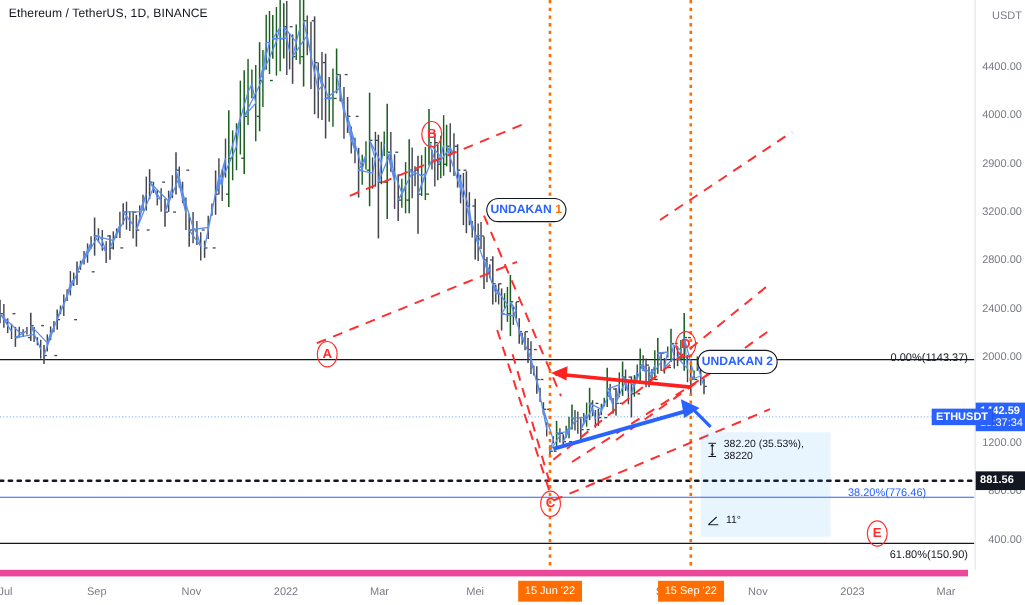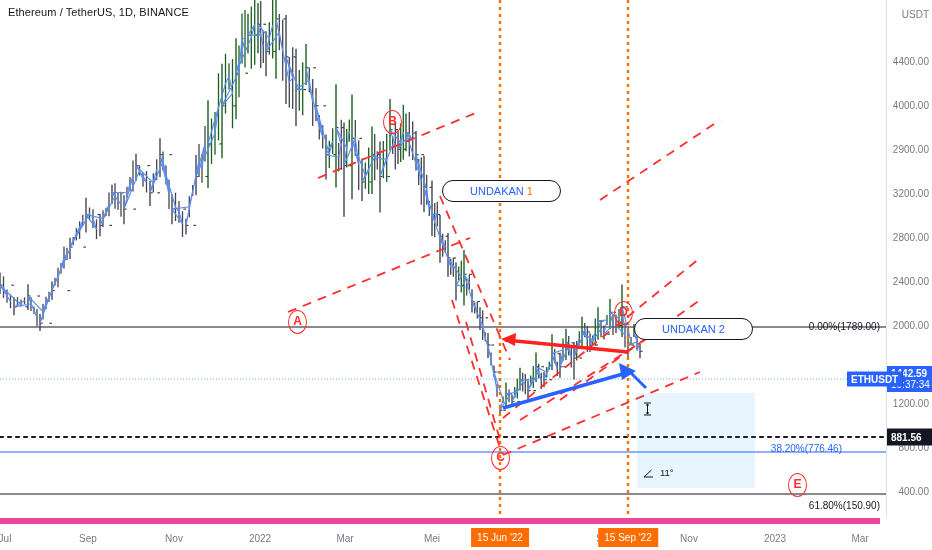--- a/index.html
+++ b/index.html
@@ -64,21 +64,21 @@
   .fib-label.blue{color:#2962ff;}
 
   .wave{
     position:absolute;width:19px;height:24px;border:1.6px solid #ff2d2d;border-radius:50%;
     color:#ff2d2d;font-size:12px;font-weight:bold;line-height:21px;text-align:center;
     background:transparent;box-sizing:border-box;
   }
 
   .callout{
     position:absolute;border:1.6px solid #131722;border-radius:11px;background:#fff;
-    padding:4px 27px;font-size:11px;font-weight:normal;color:#2962ff;white-space:nowrap;
+    padding:4px 3px;font-size:11px;font-weight:bold;color:#2962ff;white-space:nowrap;
   }
   .callout .accent{color:#ff6d00;}
 
   
   .measure{
     position:absolute;left:637px;top:393px;width:118px;height:95px;
     background:rgba(33,150,243,0.10);
   }
   .measure .row{
     position:absolute;left:0;width:118px;height:31px;display:flex;align-items:center;
@@ -493,30 +493,31 @@
 
     <div class="callout" style="left:442px;top:180px;"><span>UNDAKAN </span><span class="accent">1</span></div>
     <div class="callout" style="left:634px;top:318px;"><span>UNDAKAN 2</span></div>
 
     <div class="wave" style="left:288px;top:310px;">A</div>
     <div class="wave" style="left:383px;top:110px;">B</div>
     <div class="wave" style="left:491px;top:446px;">C</div>
     <div class="wave" style="left:614px;top:301px;">D</div>
     <div class="wave" style="left:788px;top:473px;">E</div>
 
-    <div class="fib-label" style="right:6px;top:326px;">0.00%(1789.00)</div>
+    <div class="fib-label" style="right:6px;top:326px;">0.00%(1143.37)</div>
     <div class="fib-label blue" style="right:44px;top:448px;">38.20%(776.46)</div>
     <div class="fib-label" style="right:6px;top:505px;">61.80%(150.90)</div>
 
     <div class="measure">
       <div class="row r1">
         <svg width="9" height="14" viewBox="0 0 9 14">
           <path d="M1 1 H8 M4.5 2 V12 M1 13 H8" stroke="#131722" stroke-width="1" fill="none"></path>
           <path d="M2.6 3.6 L4.5 1.6 L6.4 3.6 Z M2.6 10.4 L4.5 12.4 L6.4 10.4 Z" fill="#131722"></path>
         </svg>
+        <span>382.20 (35.53%), 38220</span>
       </div>
       <div class="row r3">
         <svg width="11" height="10" viewBox="0 0 11 10">
           <path d="M1 9 L10 9 M1 9 L8.5 2" stroke="#131722" stroke-width="1" fill="none"></path>
         </svg>
         <span>11°</span>
       </div>
     </div>
 
   </div>

